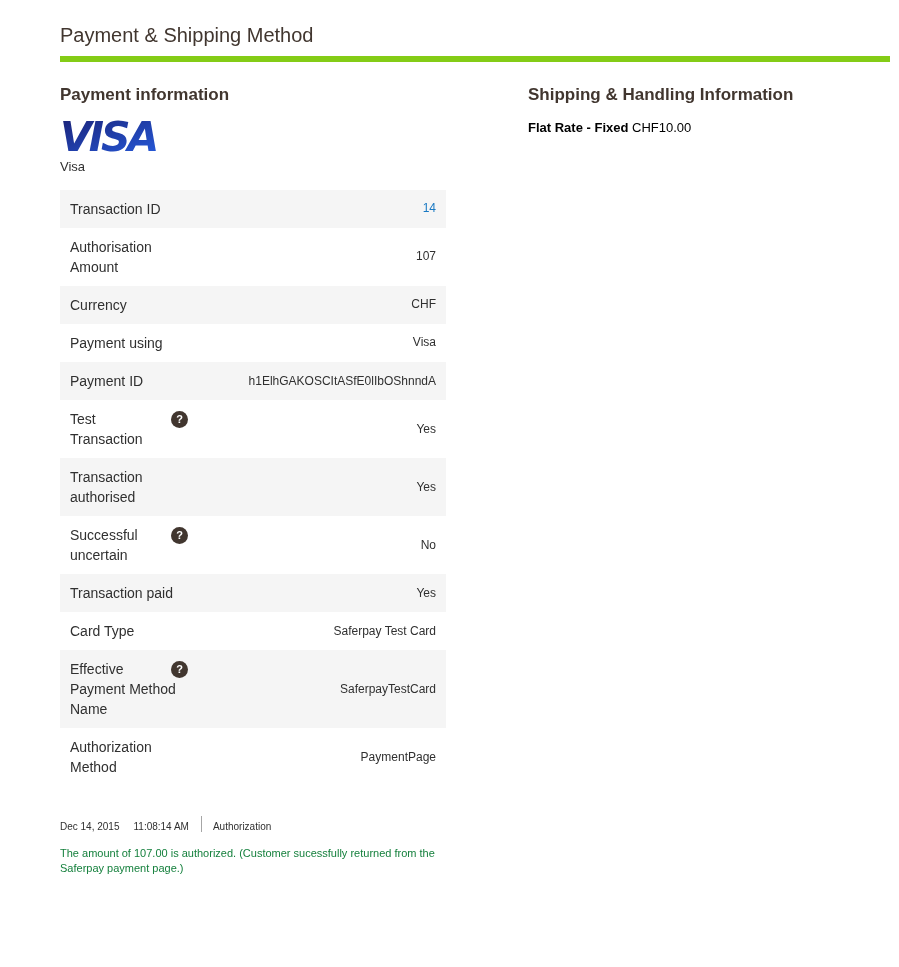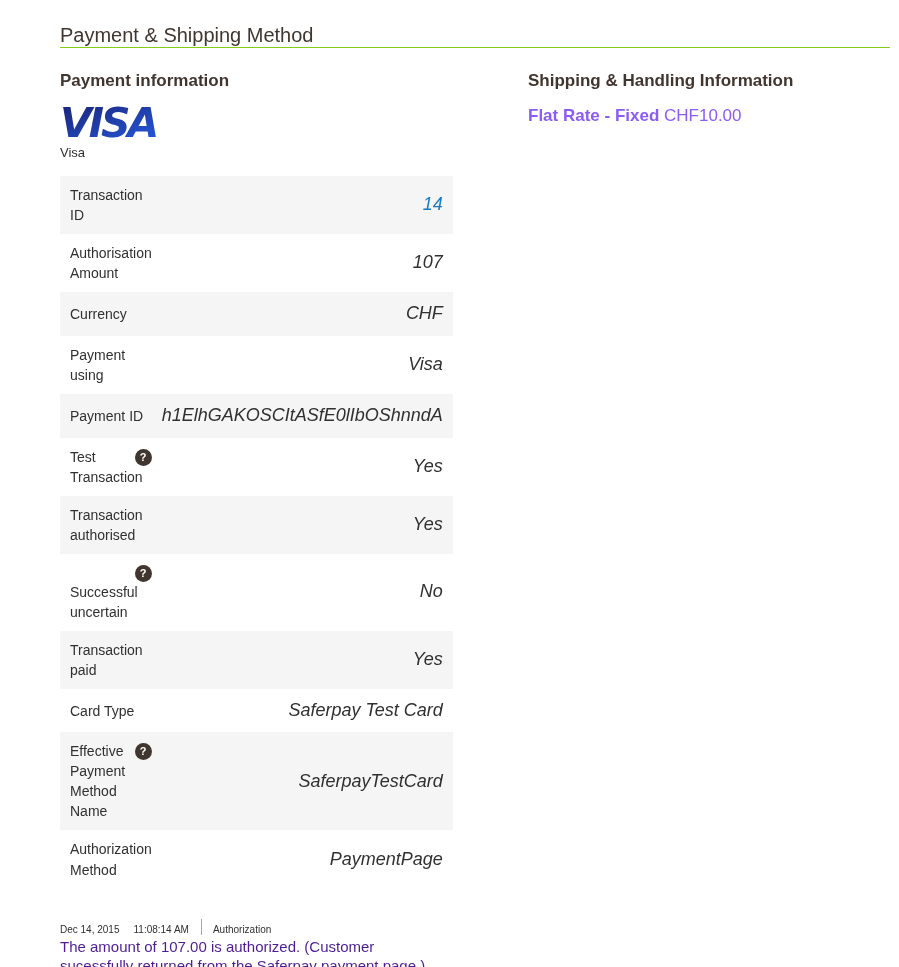--- a/index.html
+++ b/index.html
@@ -4,64 +4,64 @@
 <style>
   * { box-sizing: border-box; }
   html, body { margin: 0; padding: 0; background: #fff; }
   body {
     width: 899px; min-height: 967px;
     font-family: "Liberation Sans", "DejaVu Sans", sans-serif;
     color: #303030;
   }
   .wrap { padding: 24px 9px 40px 60px; }
 
-  .page-header { border-bottom: 1px solid #84cc16; }
+  .page-header { border-bottom: 6px solid #84cc16; padding-bottom: 9px; }
   .page-title { margin: 0; font-size: 20px; font-weight: 400; color: #41362f; }
 
   .columns { display: flex; margin-top: 23px; }
   .col-left  { width: 386px; flex: none; margin-right: 59px; }
   .col-right { flex: 1; min-width: 0; margin-left: 23px; }
 
   .section-heading { margin: 0; font-size: 17px; font-weight: 700; color: #41362f; }
 
   .visa-logo { margin-top: 15px; height: 34px; }
   .method-name { margin-top: 5px; font-size: 13px; color: #303030; }
 
   table.info-table { margin-top: 16px; width: 386px; border-collapse: collapse; }
   table.info-table tbody tr:nth-child(odd) { background: #f5f5f5; }
   th.row-label {
     width: 128px; padding: 9px 0 9px 10px;
     font-weight: 400; text-align: left; vertical-align: middle;
     font-size: 14px; line-height: 1.43; color: #303030;
   }
   td.row-value {
     padding: 9px 10px; text-align: right; vertical-align: middle;
-    font-size: 18px; line-height: 1.43; color: #303030; font-style: italic;
+    font-size: 12px; line-height: 1.43; color: #303030;
   }
   .value-text.link { color: #1979c3; cursor: pointer; }
   .help-icon {
     float: right; margin: 2px 0 0 6px;
     width: 17px; height: 17px; border-radius: 50%;
     background: #41362f; color: #fff;
     font-size: 11px; font-weight: 700; line-height: 17px; text-align: center;
     cursor: pointer; user-select: none;
   }
 
   .history { margin-top: 30px; max-width: 390px; }
   .history-meta { font-size: 10px; color: #303030; }
   .history-time { margin-left: 14px; }
   .history-sep {
     display: inline-block; width: 1px; height: 16px; background: #a6a6a6;
     vertical-align: text-bottom; margin: 0 11px 0 12px;
   }
-  .history-comment { margin-top: 2px; font-size: 15px; line-height: 1.32; color: #4c1d95; }
+  .history-comment { margin-top: 14px; font-size: 11px; line-height: 1.32; color: #15803d; }
 
   .currency-note { margin: 36px 0 0; font-size: 14px; color: #303030; }
 
-  .shipping-line { margin-top: 15px; font-size: 17px; color: #8b5cf6; }
+  .shipping-line { margin-top: 15px; font-size: 13px; color: #000000; }
   .shipping-method { font-weight: 700; }
 </style>
 </head>
 <body>
 
 <div class="wrap">
 
   <div class="page-header">
     <h1 class="page-title">Payment &amp; Shipping Method</h1>
   </div>

